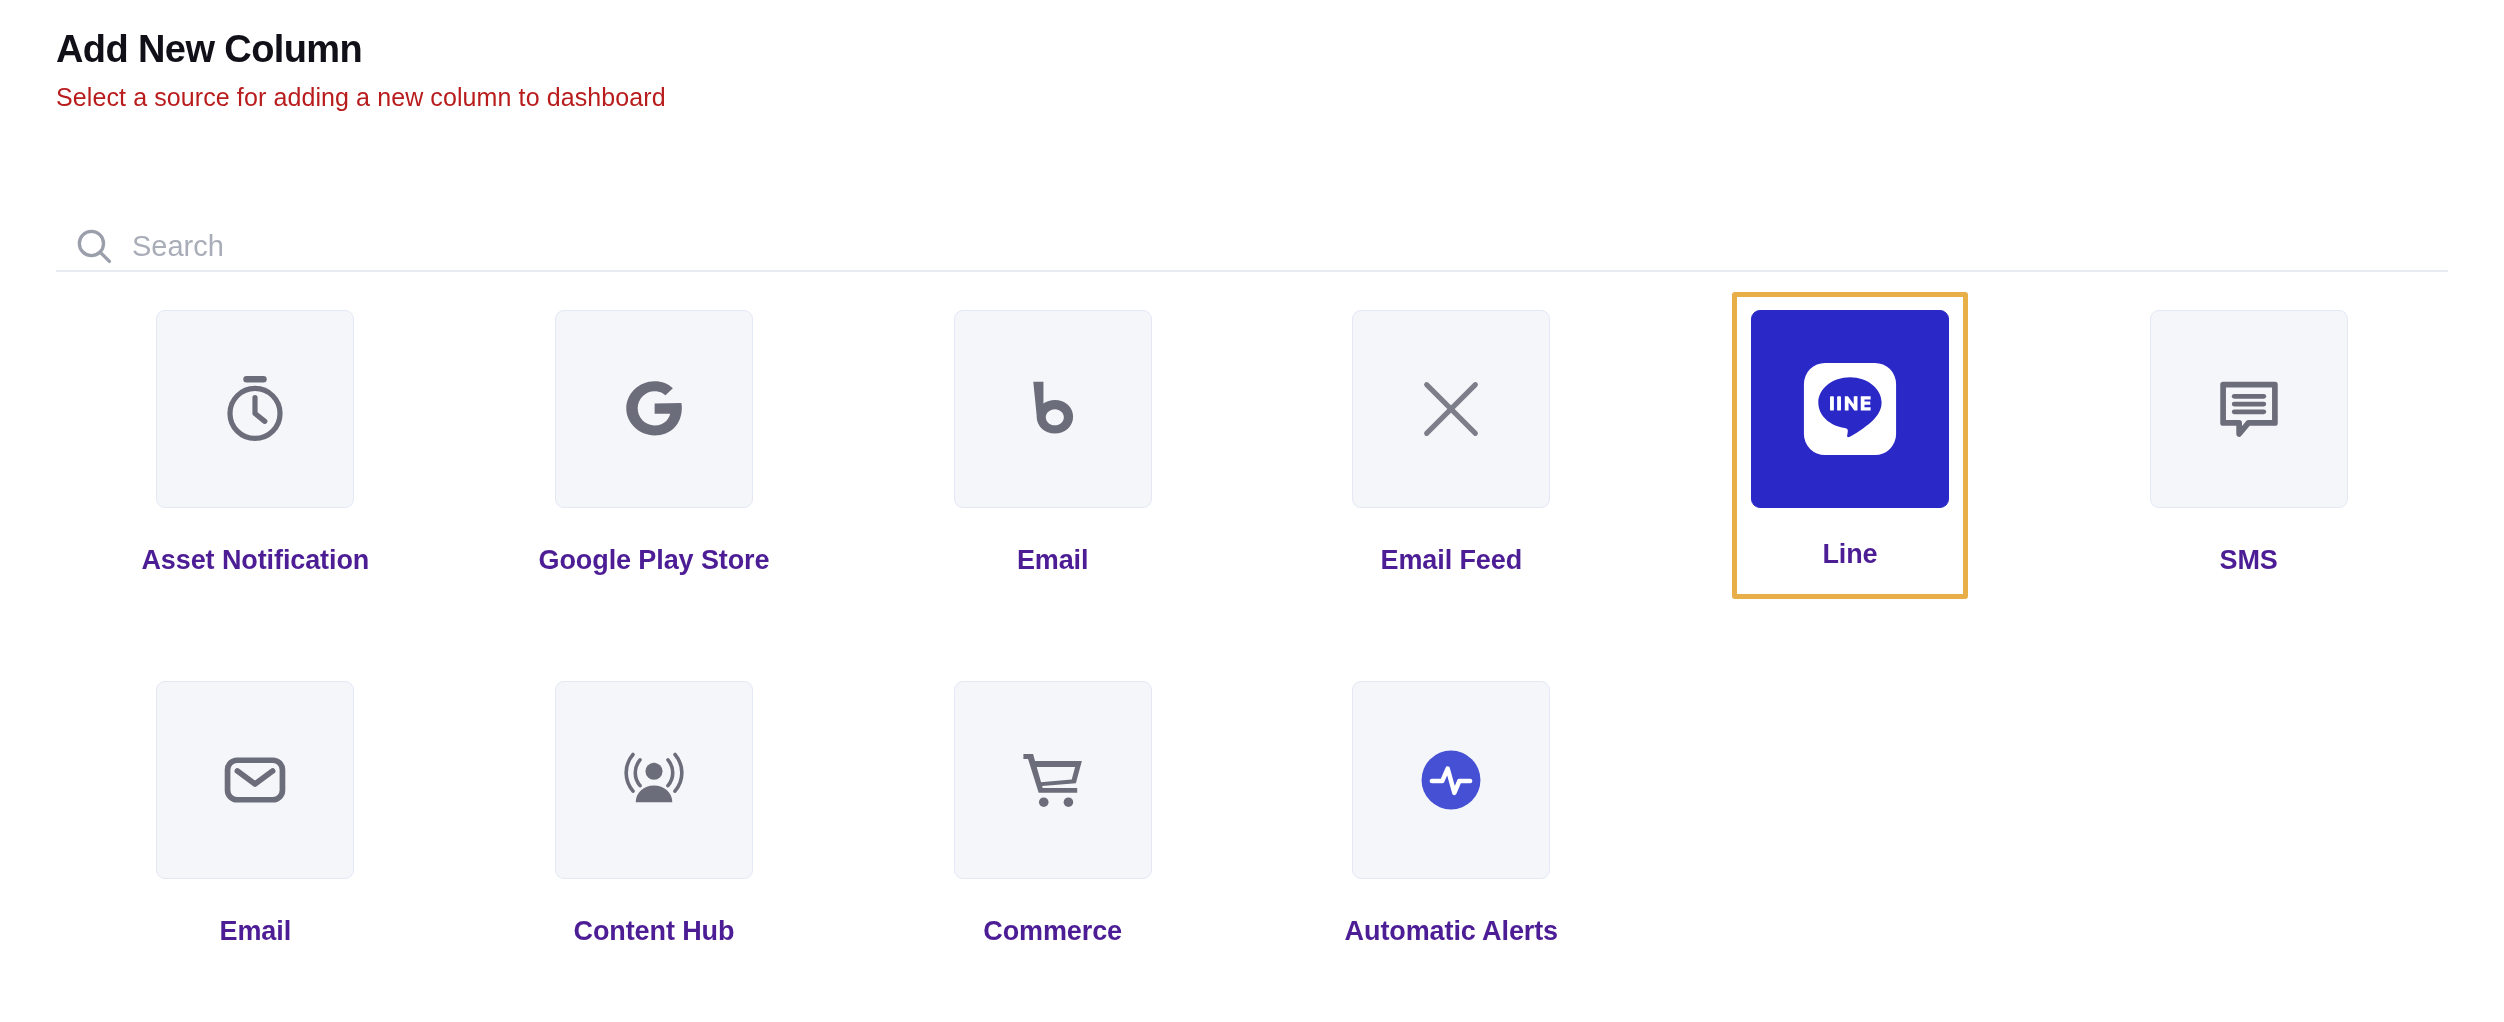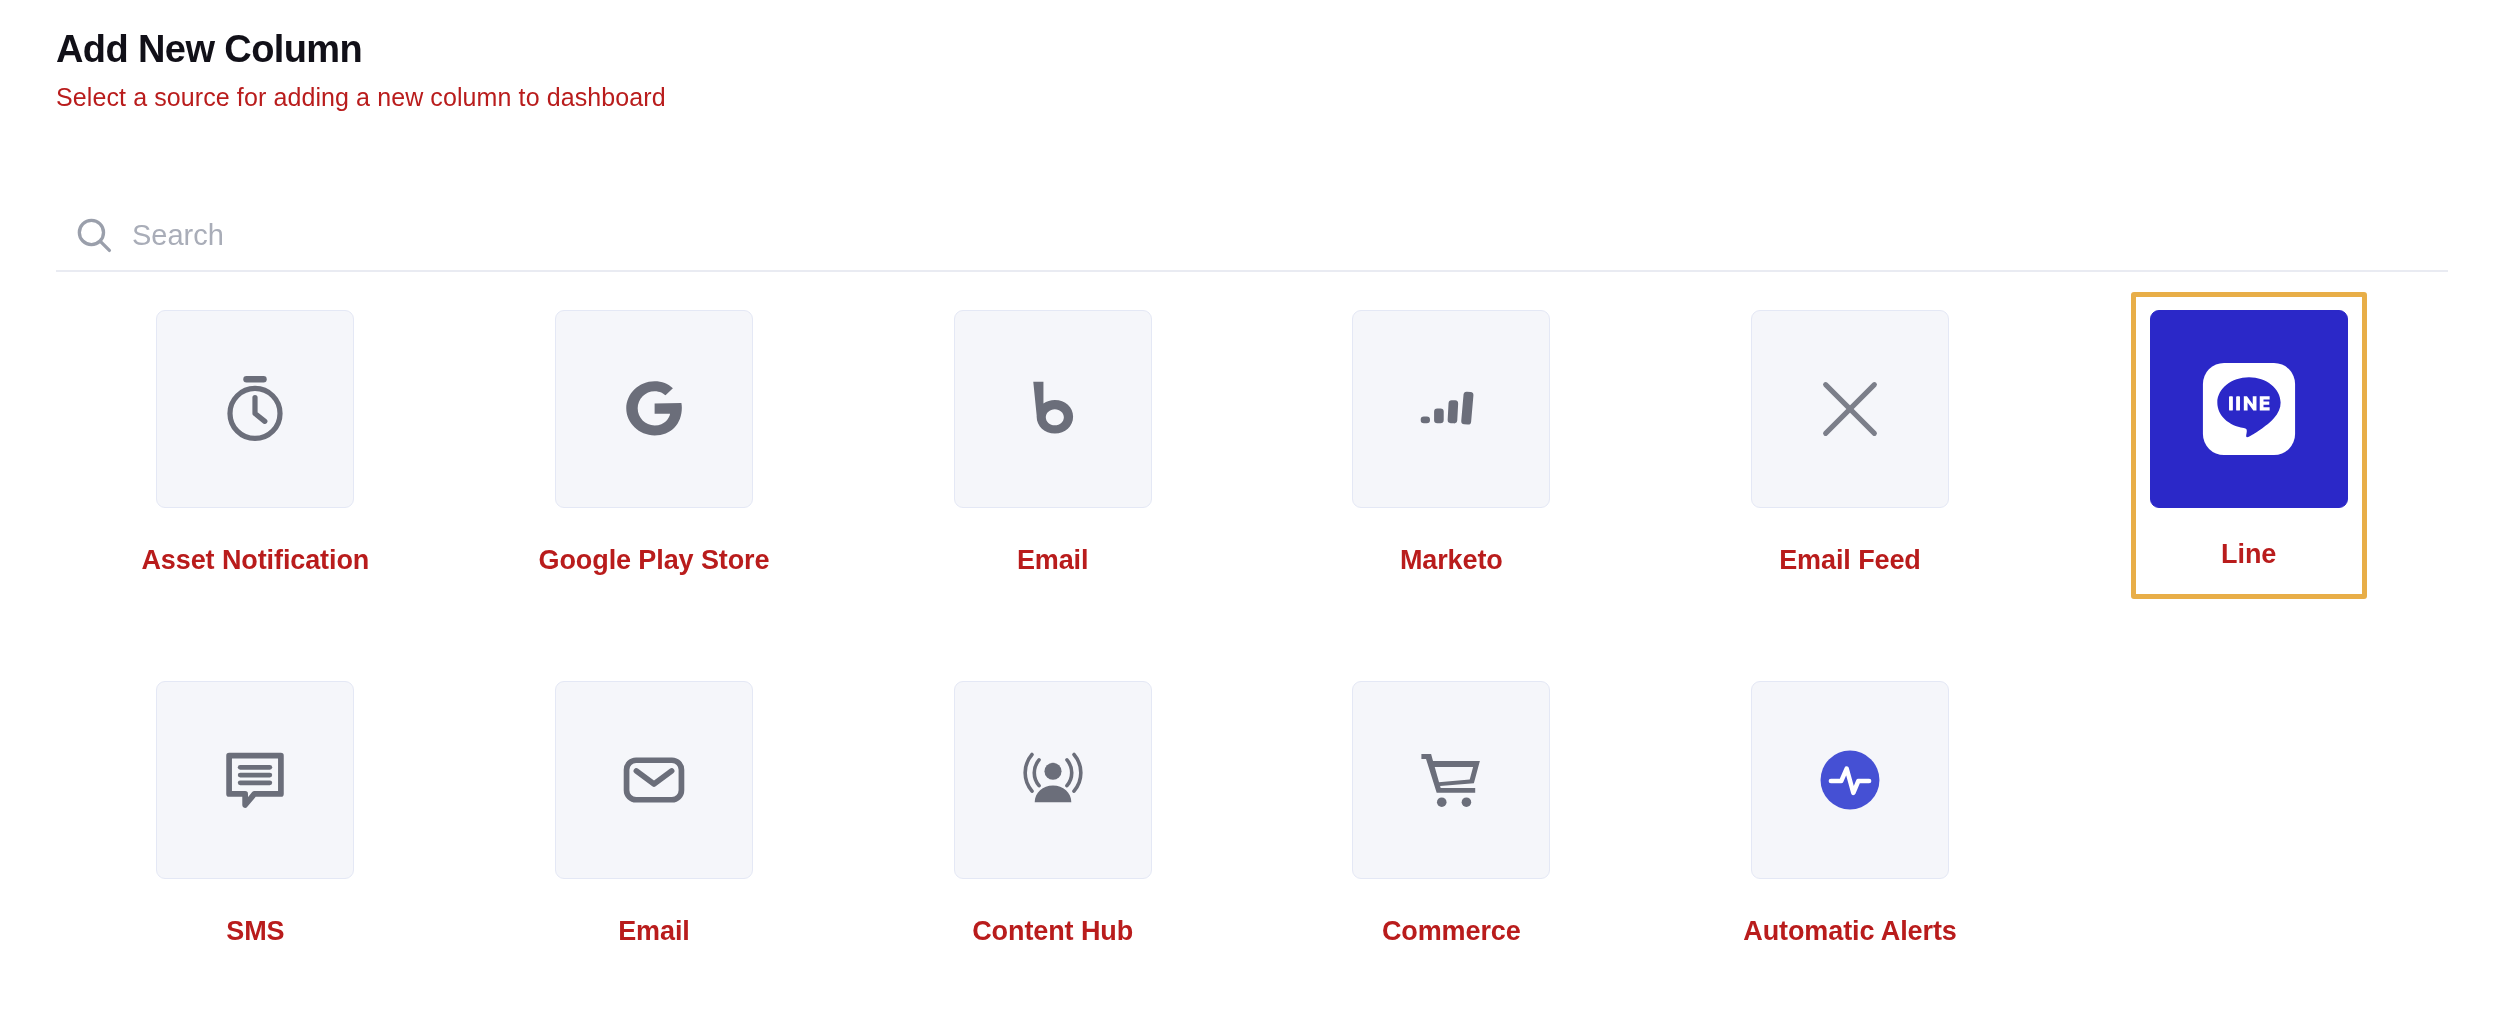--- a/index.html
+++ b/index.html
@@ -41,21 +41,21 @@
     font-weight: 400;
     color: #b91c1c;
     line-height: 1.25;
     letter-spacing: 0.1px;
   }
 
   
   .search-row {
     position: absolute;
     left: 56px;
-    top: 200px;
+    top: 211px;
     width: 2392px;
     height: 70px;
     display: flex;
     align-items: center;
   }
   .search-icon {
     width: 44px;
     height: 44px;
     margin-left: 16px;
     margin-right: 16px;
@@ -141,21 +141,21 @@
 
   .tile-thumb.brand-line {
     background: #2b28c8;
     border-color: #2b28c8;
   }
 
   .tile-label {
     margin-top: 36px;
     font-size: 27px;
     font-weight: 700;
-    color: #b91c1c;
+    color: #4c1d95;
     text-align: center;
     line-height: 1.2;
     letter-spacing: -0.1px;
     white-space: nowrap;
   }
 
   .tile.selected .tile-label {
     margin-top: 30px;
     margin-bottom: 12px;
   }
@@ -220,37 +220,20 @@
           <span>
             <svg width="74" height="74" viewBox="0 0 24 24">
               <path fill="#6b6e7a" d="M5.6 3.2h3.3v7.05c1.03-0.72 2.3-1.15 3.72-1.15 3.35 0 5.9 2.36 5.9 5.42 0 3.06-2.55 5.43-5.9 5.43-3.36 0-5.92-2.37-5.92-5.43 0-0.13 0-0.26 0.01-0.38h-0.01zM12.6 12.05c-1.66 0-2.93 1.18-2.93 2.63 0 1.44 1.27 2.62 2.93 2.62 1.65 0 2.92-1.18 2.92-2.62 0-1.45-1.27-2.63-2.92-2.63z"></path>
             </svg>
           </span>
         </div>
         <div class="tile-label">Email</div>
       </div>
     </div>
 
-    <div class="tile">
-      <div class="tile-inner">
-        <div class="tile-thumb">
-          <span>
-            <svg width="70" height="70" viewBox="0 0 24 24">
-              <g fill="#6b6e7a">
-                <rect x="1.6" y="14.6" width="3.2" height="2.3" rx="1.1"></rect>
-                <rect x="6.2" y="11.8" width="3.3" height="5.1" rx="1.1"></rect>
-                <rect x="11" y="9.0" width="3.3" height="7.9" rx="1.1" transform="rotate(3 12.6 13)"></rect>
-                <rect x="15.9" y="6.1" width="3.4" height="11.2" rx="1.1" transform="rotate(5 17.6 11.7)"></rect>
-              </g>
-            </svg>
-          </span>
-        </div>
-        <div class="tile-label">Marketo</div>
-      </div>
-    </div>
 
     <div class="tile">
       <div class="tile-inner">
         <div class="tile-thumb">
           <span>
             <svg width="76" height="76" viewBox="0 0 24 24" fill="none" stroke="#7c7f8a" stroke-width="1.6" stroke-linecap="round">
               <line x1="4.3" y1="4.3" x2="19.7" y2="19.7"></line>
               <line x1="19.7" y1="4.3" x2="4.3" y2="19.7"></line>
             </svg>
           </span>

